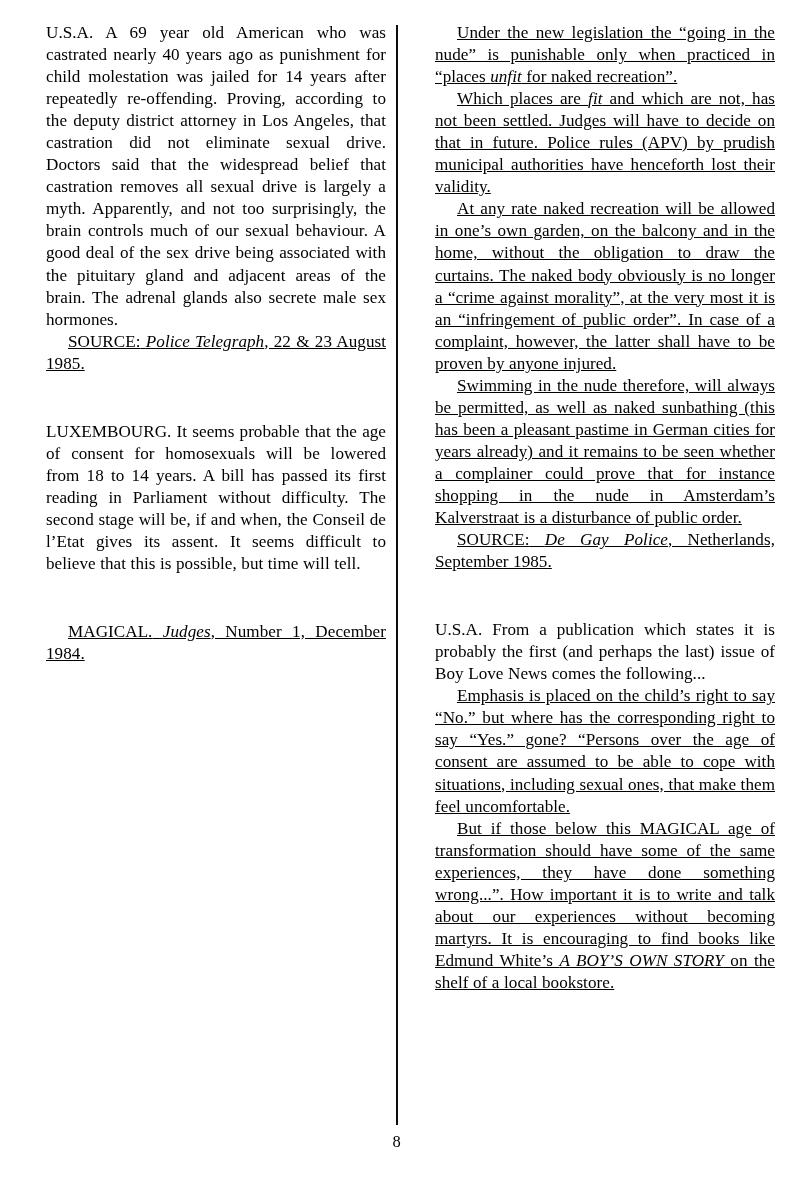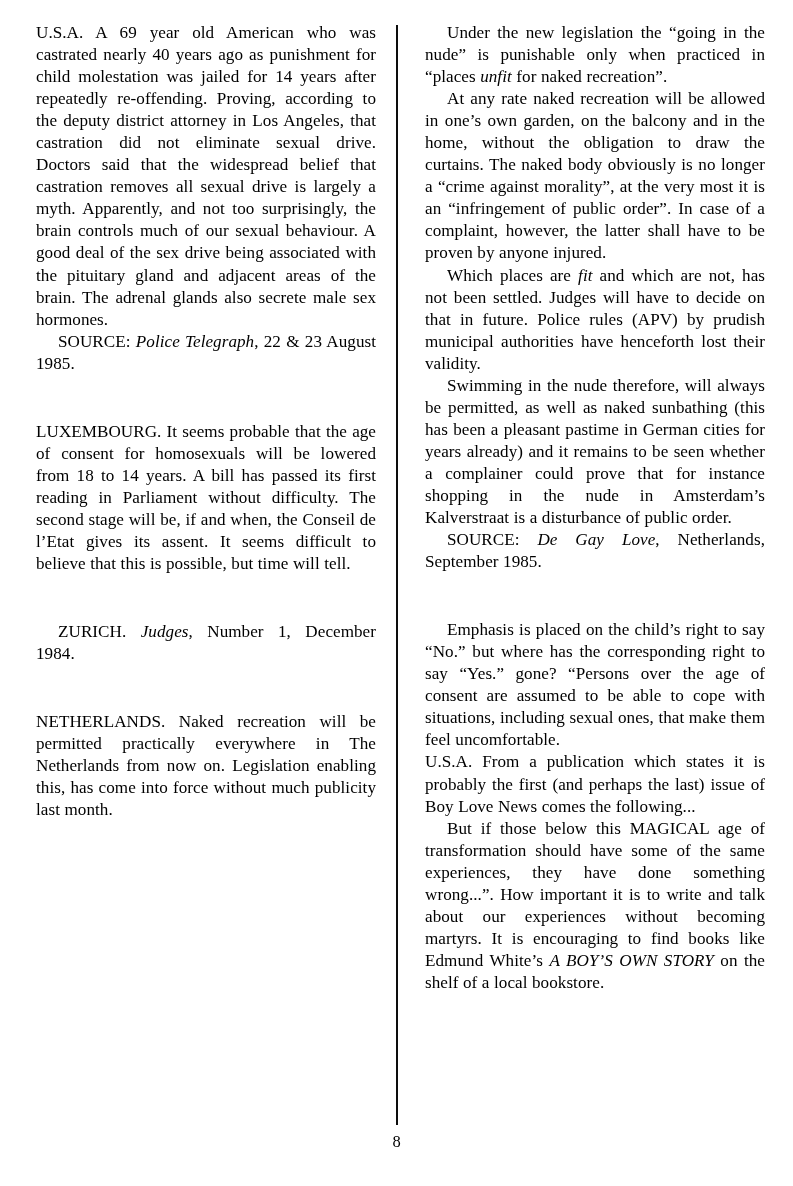--- a/index.html
+++ b/index.html
@@ -11,21 +11,21 @@
     position: relative;
     width: 793px;
     height: 1186px;
     background: #ffffff;
     font-family: "Liberation Serif", "DejaVu Serif", serif;
     color: #000000;
     overflow: hidden;
   }
   .columns {
     position: absolute;
-    left: 36px;
+    left: 46px;
     top: 22px;
     width: 729px;
     height: 1095px;
     display: flex;
     flex-direction: row;
     align-items: flex-start;
     justify-content: center;
   }
   .col {
     width: 340px;
@@ -46,21 +46,21 @@
   p.para {
     margin: 0;
     font-size: 17.1px;
     line-height: 22.05px;
     text-align: justify;
     text-indent: 0;
     letter-spacing: 0.05px;
     word-spacing: 0.2px;
     hyphens: none;
   }
-  p.para.indent { text-indent: 22px; }
+  p.para.indent { text-indent: 22px; text-decoration: underline; }
   .it { font-style: italic; }
   .pagenum {
     position: absolute;
     left: 0;
     top: 1132px;
     width: 793px;
     text-align: center;
     font-size: 16.5px;
     font-family: "Liberation Serif", "DejaVu Serif", serif;
   }
@@ -84,53 +84,52 @@
 
       <div class="gap-xl"></div>
 
       <div class="article">
         <p class="para">LUXEMBOURG. It seems probable that the age of consent for homosexuals will be lowered from 18 to 14 years. A bill has passed its first reading in Parliament without difficulty. The second stage will be, if and when, the Conseil de l’Etat gives its assent. It seems difficult to believe that this is possible, but time will tell.</p>
       </div>
 
       <div class="gap-xl"></div>
 
       <div class="article">
-        <p class="para indent"><span>ZURICH.</span>
+        <p class="para indent"><span>MAGICAL.</span>
           <span class="it">Judges</span><span>, Number 1, December 1984.</span></p>
       </div>
 
       <div class="gap-xl"></div>
 
       <div class="article">
-        <p class="para">NETHERLANDS. Naked recreation will be permitted practically everywhere in The Netherlands from now on. Legislation enabling this, has come into force without much publicity last month.</p>
       </div>
 
     </div>
 
     <div class="col col-right">
 
       <div class="article">
         <p class="para indent"><span>Under the new legislation the “going in the nude” is punishable only when practiced in “places </span><span class="it">unfit</span><span> for naked recreation”.</span></p>
 
+        <p class="para indent"><span>Which places are </span><span class="it">fit</span><span> and which are not, has not been settled. Judges will have to decide on that in future. Police rules (APV) by prudish municipal authorities have henceforth lost their validity.</span></p>
+
         <p class="para indent">At any rate naked recreation will be allowed in one’s own garden, on the balcony and in the home, without the obligation to draw the curtains. The naked body obviously is no longer a “crime against morality”, at the very most it is an “infringement of public order”. In case of a complaint, however, the latter shall have to be proven by anyone injured.</p>
-
-        <p class="para indent"><span>Which places are </span><span class="it">fit</span><span> and which are not, has not been settled. Judges will have to decide on that in future. Police rules (APV) by prudish municipal authorities have henceforth lost their validity.</span></p>
 
         <p class="para indent">Swimming in the nude therefore, will always be permitted, as well as naked sunbathing (this has been a pleasant pastime in German cities for years already) and it remains to be seen whether a complainer could prove that for instance shopping in the nude in Amsterdam’s Kalverstraat is a disturbance of public order.</p>
 
         <p class="para indent"><span>SOURCE:</span>
-          <span class="it">De Gay Love</span><span>, Netherlands, September 1985.</span></p>
+          <span class="it">De Gay Police</span><span>, Netherlands, September 1985.</span></p>
       </div>
 
       <div class="gap-xl"></div>
 
       <div class="article">
+        <p class="para">U.S.A. From a publication which states it is probably the first (and perhaps the last) issue of Boy Love News comes the following...</p>
+
         <p class="para indent">Emphasis is placed on the child’s right to say “No.” but where has the corresponding right to say “Yes.” gone? “Persons over the age of consent are assumed to be able to cope with situations, including sexual ones, that make them feel uncomfortable.</p>
-
-        <p class="para">U.S.A. From a publication which states it is probably the first (and perhaps the last) issue of Boy Love News comes the following...</p>
 
         <p class="para indent"><span>But if those below this MAGICAL age of transformation should have some of the same experiences, they have done something wrong...”. How important it is to write and talk about our experiences without becoming martyrs. It is encouraging to find books like Edmund White’s </span><span class="it">A BOY’S OWN STORY</span><span> on the shelf of a local bookstore.</span></p>
       </div>
 
     </div>
   </div>
 
   <div class="pagenum">8</div>
 
 </div>

